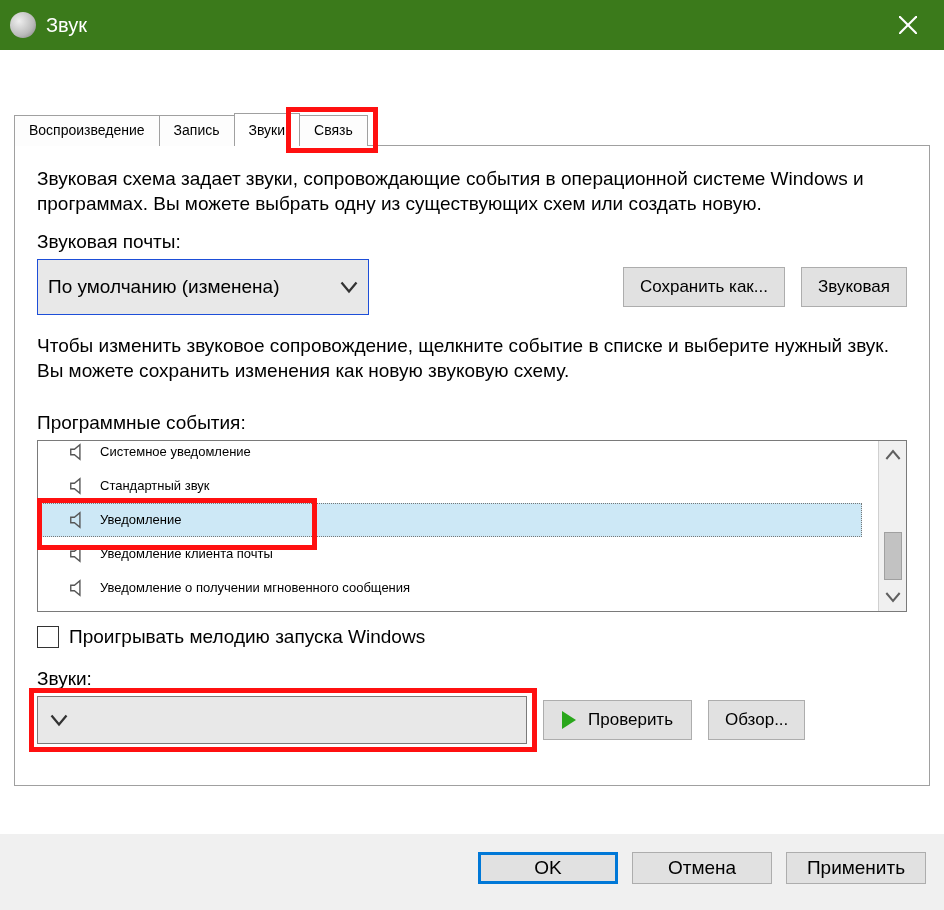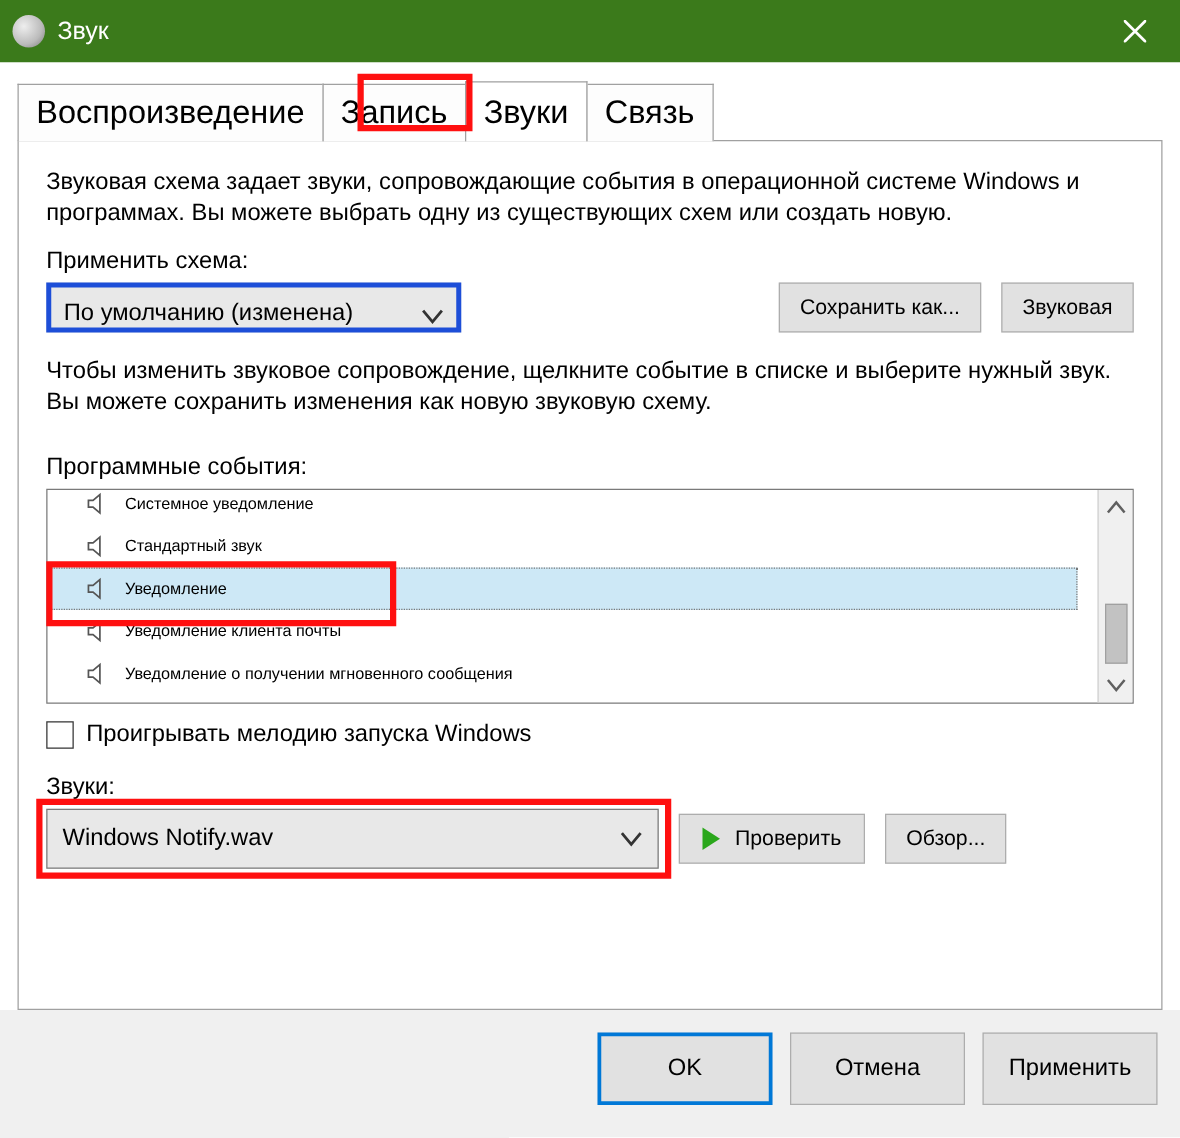--- a/index.html
+++ b/index.html
@@ -10,21 +10,21 @@
     color: #000;
     width: 944px;
     height: 910px;
     overflow: hidden;
     background: #fff;
   }
   .window {
     width: 944px;
     height: 910px;
     background: #fff;
-    display:flex; flex-direction:column;
+    display:flex; flex-direction:column;gap:48px;
   }
   .titlebar {
     height: 50px;
     background: #3b7a1b;
     color: #fff;
     display:flex; align-items:center;
     justify-content: space-between;
     padding: 0 6px 0 10px;
   }
   .titlebar-left { display:flex; align-items:center; gap:10px; }
@@ -50,21 +50,21 @@
     display:flex;
     align-items: flex-end;
     position: relative;
     top:1px;
   }
   .tab {
     border:1px solid #a0a0a0;
     border-bottom:none;
     padding: 6px 14px 8px 14px;
     background:#fdfdfd;
-    font-size:26px;
+    font-size:14px;
     margin-right:-1px;
     position:relative;
     z-index:1;
   }
   .tab.active {
     background:#fff;
     z-index:3;
     padding-top:8px;
   }
   .red-highlight-tab {
@@ -78,24 +78,24 @@
     background:#fff;
     flex:1;
     padding: 20px 22px 18px 22px;
     display:flex; flex-direction:column;
     font-size:19px;
   }
   .desc1 { margin-bottom:14px; line-height:1.34; }
   .label-row { margin-bottom:6px; }
   .row-scheme { display:flex; gap:16px; margin-bottom:18px; align-items:center; }
   .combo {
-    height:40px;
-    border:4px solid #1d4ed8;
+    height:56px;
+    border:1px solid #1d4ed8;
     background:#e8e8e8;
-    display:flex; align-items:flex-end; justify-content:space-between;
+    display:flex; align-items:center; justify-content:space-between;
     padding:0 10px 0 10px;
     font-size:19px;
   }
   .combo-chevron { width:18px; height:18px; }
   .btn {
     height:40px;
     border:1px solid #adadad;
     background:#e1e1e1;
     padding:0 16px;
     font-size:17px;
@@ -182,21 +182,21 @@
     margin-right:8px;
   }
   .btn.play { padding:0 18px; gap:4px; }
   .dialog-buttons {
     border-top: none;
     background:#f0f0f0;
     padding: 18px 18px 26px 0;
     display:flex; justify-content:flex-end; gap:14px;
   }
   .dlg-btn {
-    height:58px; width:140px;
+    height:32px; width:140px;
     border:1px solid #adadad;
     background:#e1e1e1;
     display:flex; align-items:center; justify-content:center;
     font-size:19px;
   }
   .dlg-btn.primary {
     border:3px solid #0078d7;
   }
 </style>
 </head>
@@ -224,21 +224,21 @@
       <div class="tab">Запись</div>
       <div class="tab active">Звуки</div>
       <div class="tab">Связь</div>
       <div class="red-highlight-tab" style="left:272px; top:-6px; width:92px; height:46px;"></div>
     </div>
 
     <div class="tabpage">
 
       <div class="desc1">Звуковая схема задает звуки, сопровождающие события в операционной системе Windows и программах. Вы можете выбрать одну из существующих схем или создать новую.</div>
 
-      <div class="label-row">Применить схема:</div>
+      <div class="label-row">Звуковая почты:</div>
 
       <div class="row-scheme">
         <div class="combo" style="width:332px;">
           <span>По умолчанию (изменена)</span>
           <svg class="combo-chevron" viewBox="0 0 12 12">
             <path d="M1 3 L6 9 L11 3" fill="none" stroke="#333" stroke-width="1.5"></path>
           </svg>
         </div>
         <div style="flex:1"></div>
         <div class="btn">Сохранить как...</div>
@@ -306,21 +306,20 @@
 
       <div class="checkbox-row">
         <div class="checkbox"></div>
         <span>Проигрывать мелодию запуска Windows</span>
       </div>
 
       <div class="label-row">Звуки:</div>
 
       <div class="row-sounds">
         <div class="sounds-combo">
-          <span>Windows Notify.wav</span>
           <svg class="combo-chevron" viewBox="0 0 12 12">
             <path d="M1 3 L6 9 L11 3" fill="none" stroke="#333" stroke-width="1.5"></path>
           </svg>
         </div>
         <div class="red-highlight-combo"></div>
         <div class="btn play">
           <span class="play-icon"></span>
           <span>Проверить</span>
         </div>
         <div class="btn">Обзор...</div>

